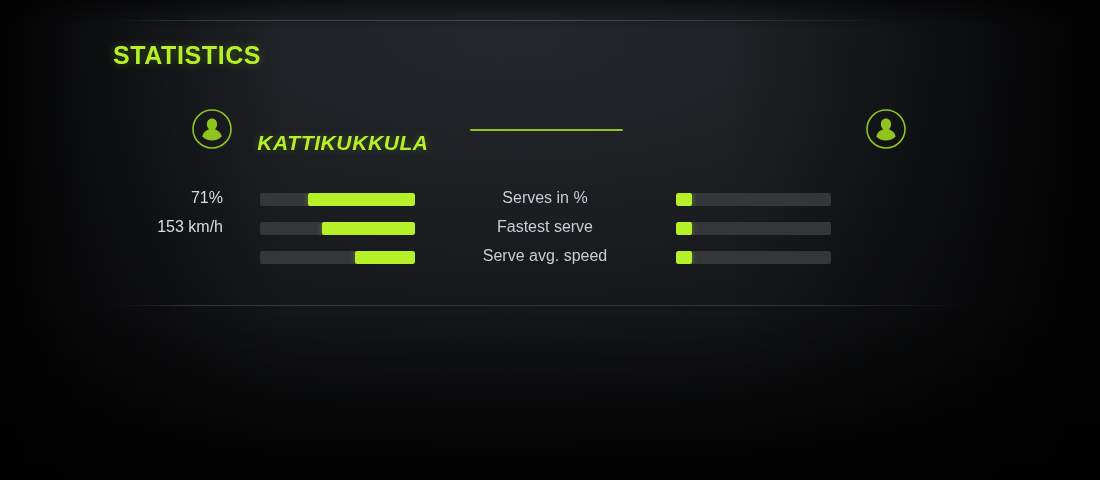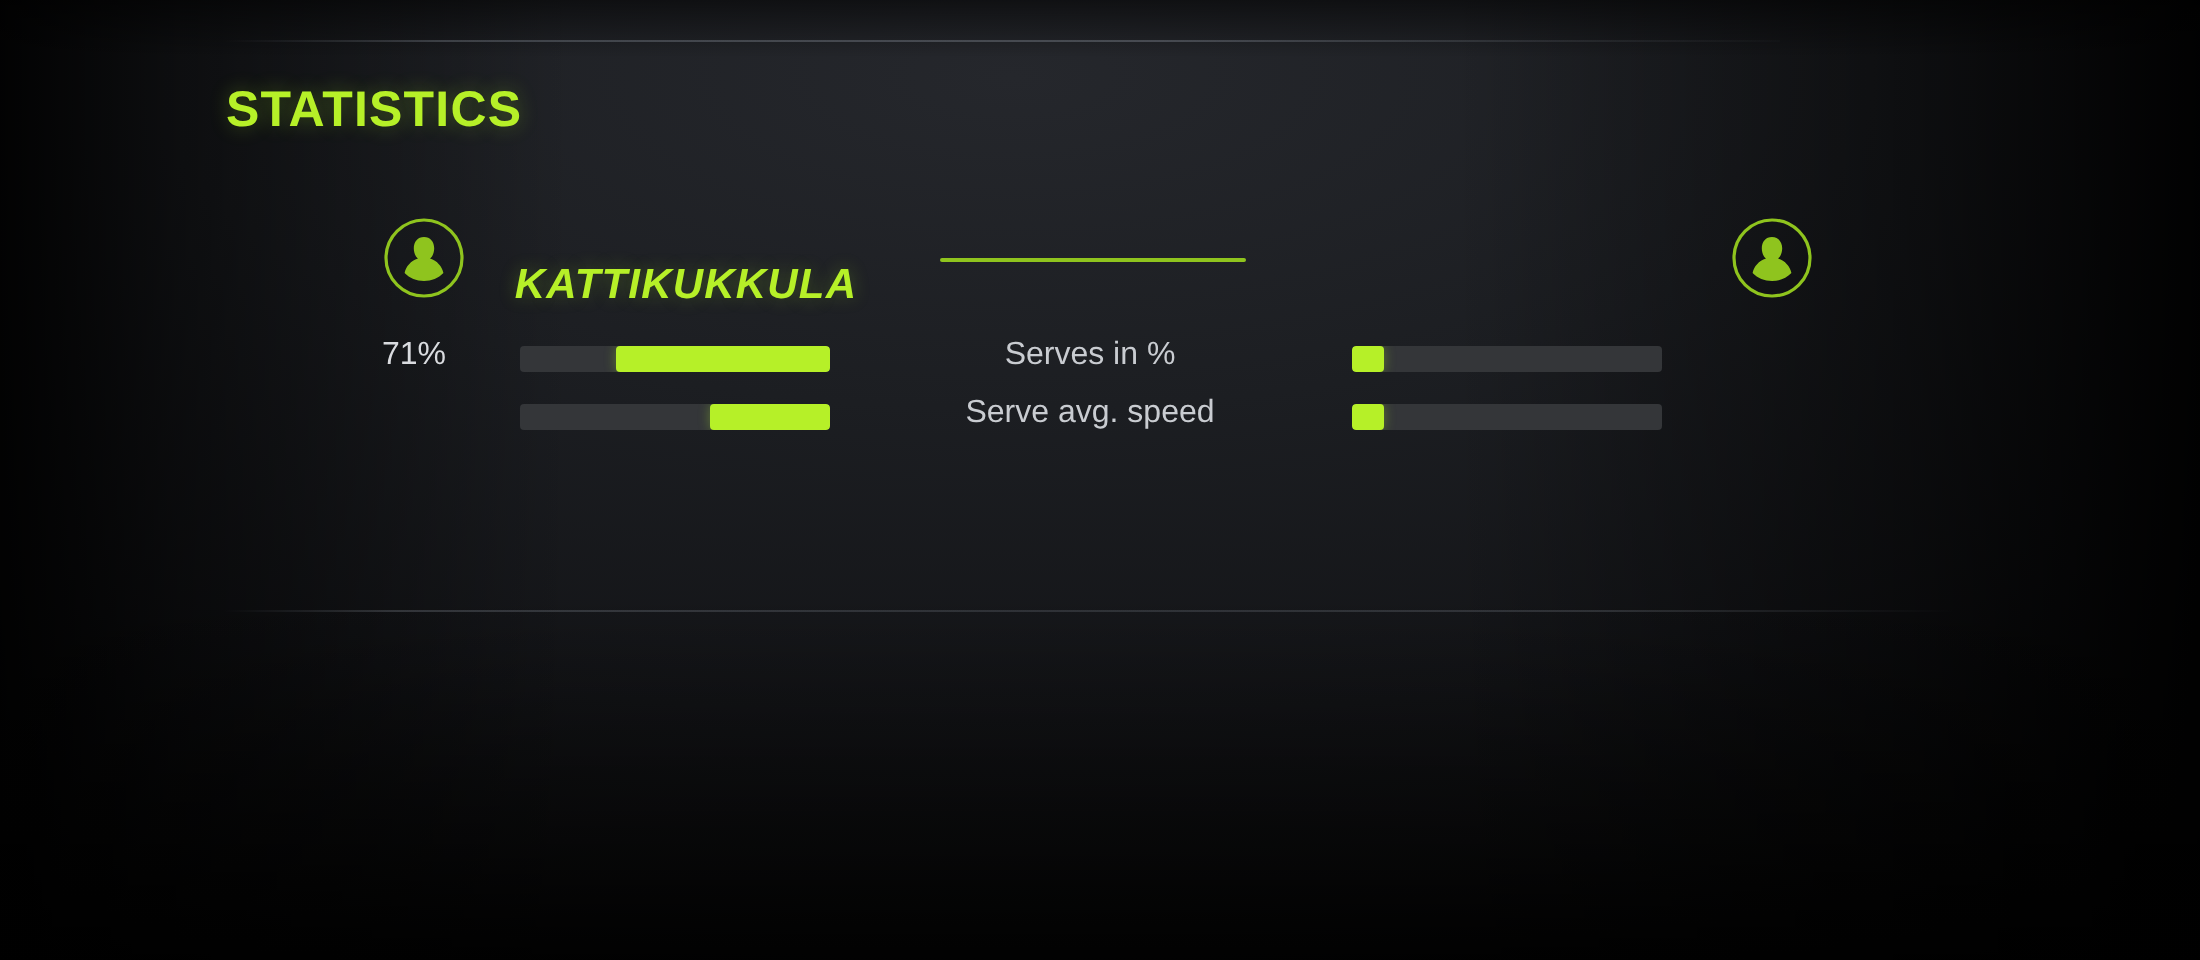--- a/index.html
+++ b/index.html
@@ -128,21 +128,21 @@
     width: 153px;
     height: 2px;
     background: #8fc41e;
     border-radius: 1px;
   }
 
   
   .stats {
     position: absolute;
     left: 113px;
-    top: 168px;
+    top: 188px;
     width: 866px;
   }
   .stat-row {
     position: relative;
     height: 29px;
   }
 
   .stat-value-left {
     position: absolute;
     left: 0;
@@ -237,20 +237,31 @@
         <div class="bar bar-left">
           <div class="bar-fill" style="width: 69%;"></div>
         </div>
         <div class="stat-label">Serves in %</div>
         <div class="bar bar-right">
           <div class="bar-fill" style="width: 10%;"></div>
         </div>
         <div class="stat-value-right"></div>
       </div>
 
+      <div class="stat-row">
+        <div class="stat-value-left">153 km/h</div>
+        <div class="bar bar-left">
+          <div class="bar-fill" style="width: 60%;"></div>
+        </div>
+        <div class="stat-label">Fastest serve</div>
+        <div class="bar bar-right">
+          <div class="bar-fill" style="width: 10%;"></div>
+        </div>
+        <div class="stat-value-right"></div>
+      </div>
 
       <div class="stat-row">
         <div class="bar bar-left">
           <div class="bar-fill" style="width: 39%;"></div>
         </div>
         <div class="stat-label">Serve avg. speed</div>
         <div class="bar bar-right">
           <div class="bar-fill" style="width: 10%;"></div>
         </div>
         <div class="stat-value-right"></div>

